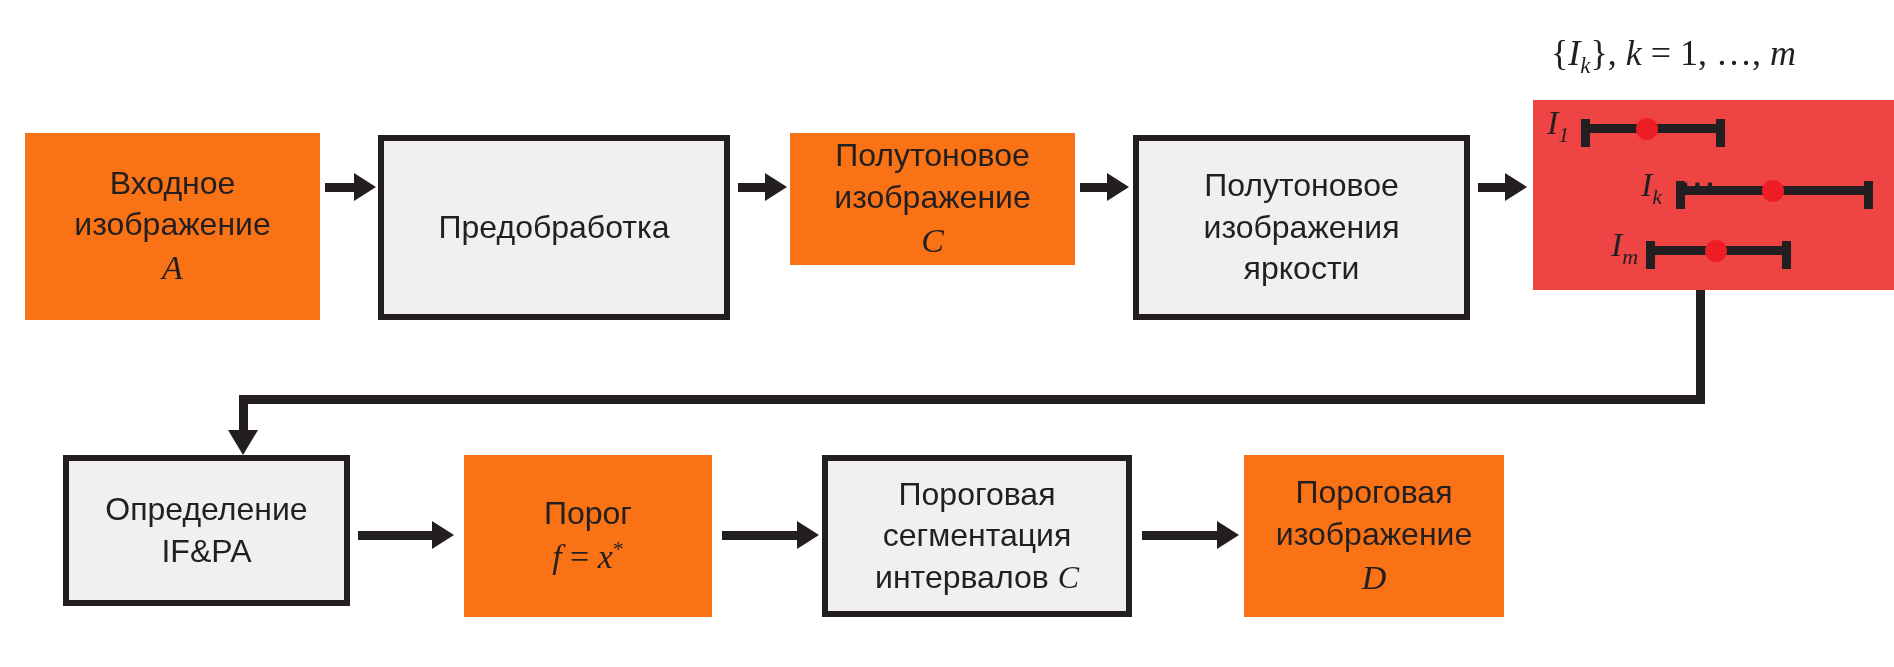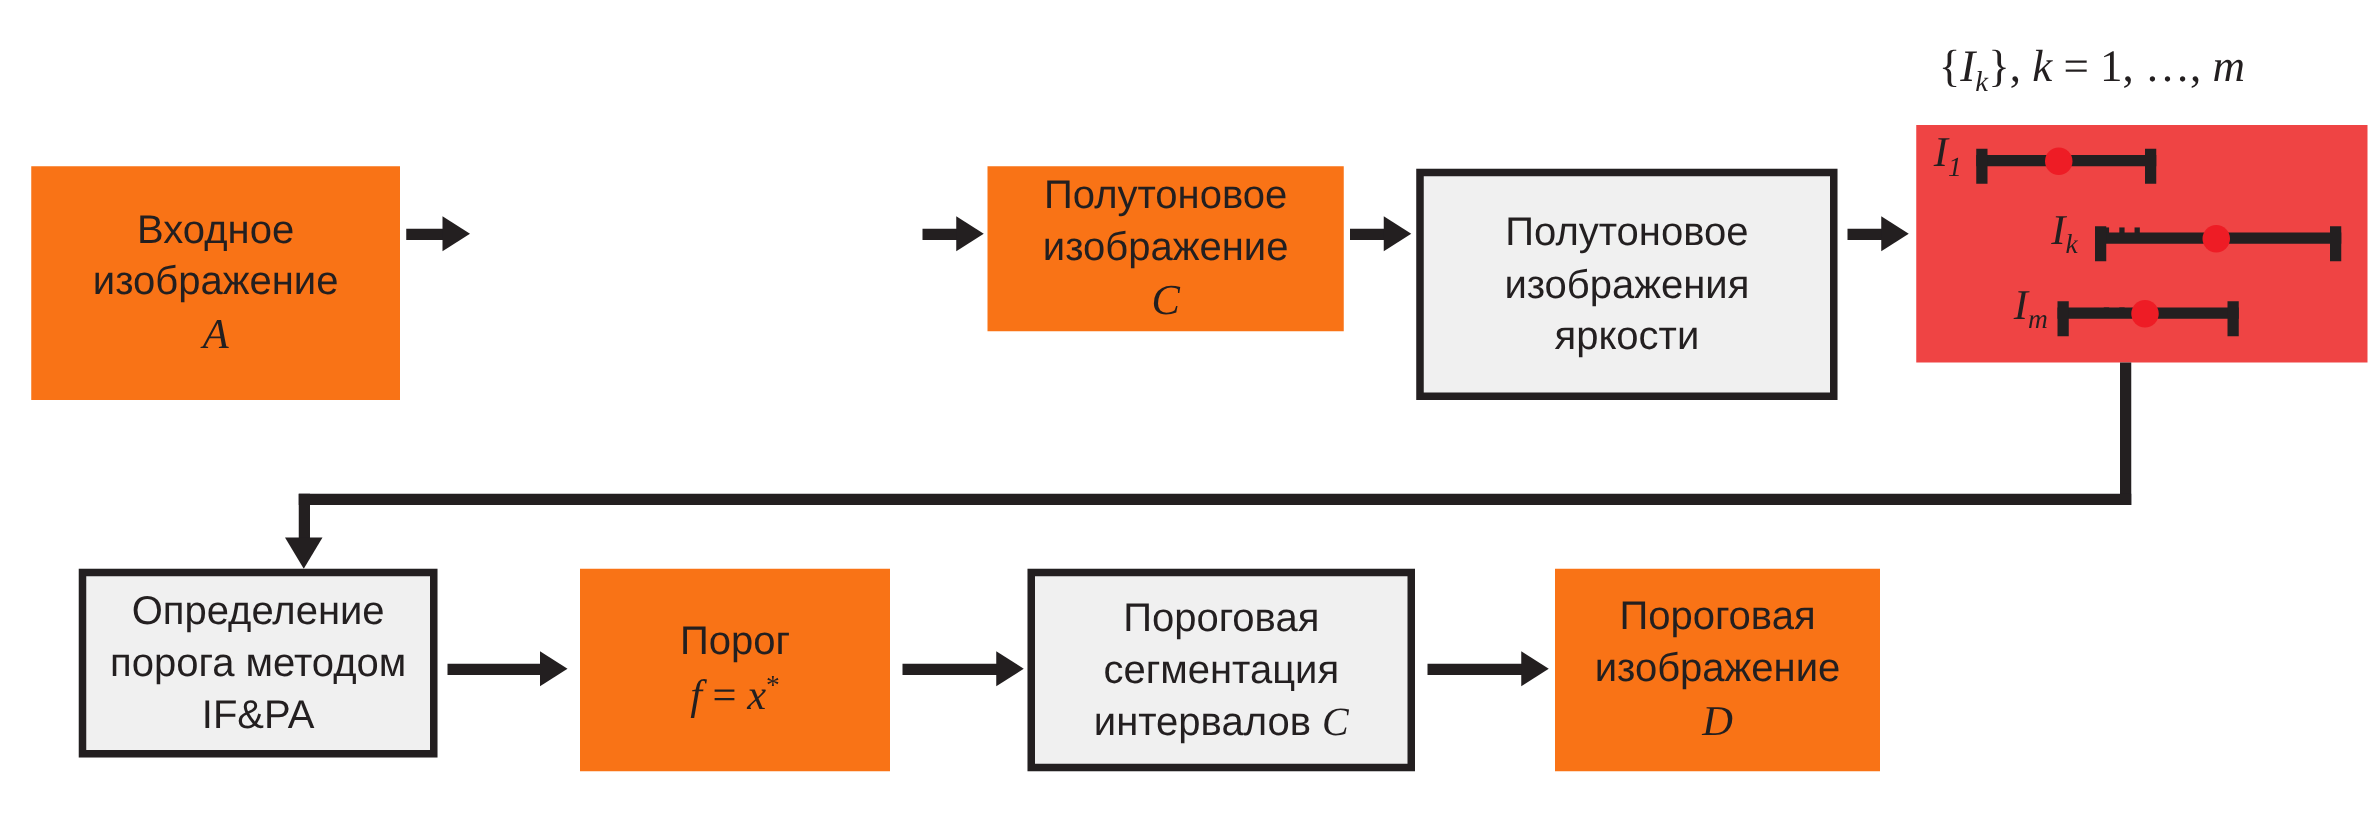--- a/index.html
+++ b/index.html
@@ -54,20 +54,23 @@
 <div id="stage">
 
   <div class="box data" style="left:25px;top:133px;width:295px;height:187px;">
     <span class="ln sz32">Входное</span>
     <span class="ln sz32">изображение</span>
     <span class="ln sym mathit">A</span>
   </div>
 
   <div class="harrow" style="left:325px;top:183px;width:30px;"></div>
 
+  <div class="box process" style="left:378px;top:135px;width:352px;height:185px;">
+    <span class="ln sz32">Предобработка</span>
+  </div>
 
   <div class="harrow" style="left:738px;top:183px;width:28px;"></div>
 
   <div class="box data" style="left:790px;top:133px;width:285px;height:132px;">
     <span class="ln sz32">Полутоновое</span>
     <span class="ln sz32">изображение</span>
     <span class="ln sym mathit">C</span>
   </div>
 
   <div class="harrow" style="left:1080px;top:183px;width:28px;"></div>
@@ -112,21 +115,20 @@
     </div>
   </div>
 
   <div class="seg" style="left:1696px;top:290px;width:9px;height:114px;"></div>
   <div class="seg" style="left:239px;top:395px;width:1466px;height:9px;"></div>
   <div class="seg" style="left:239px;top:395px;width:9px;height:38px;"></div>
   <div class="downarrow" style="left:228px;top:430px;"></div>
 
   <div class="box process" style="left:63px;top:455px;width:287px;height:151px;">
     <span class="ln sz32">Определение</span>
-    <span class="ln sz32">порога методом</span>
     <span class="ln sz32">IF&amp;PA</span>
   </div>
 
   <div class="harrow" style="left:358px;top:531px;width:75px;"></div>
 
   <div class="box data" style="left:464px;top:455px;width:248px;height:162px;">
     <span class="ln sz32">Порог</span>
     <span class="ln sym">
       <span class="mathit">f</span><span class="mathrm"> = </span><span class="mathit">x</span><span class="mathrm" style="font-size:22px;vertical-align:super;">*</span>
     </span>

